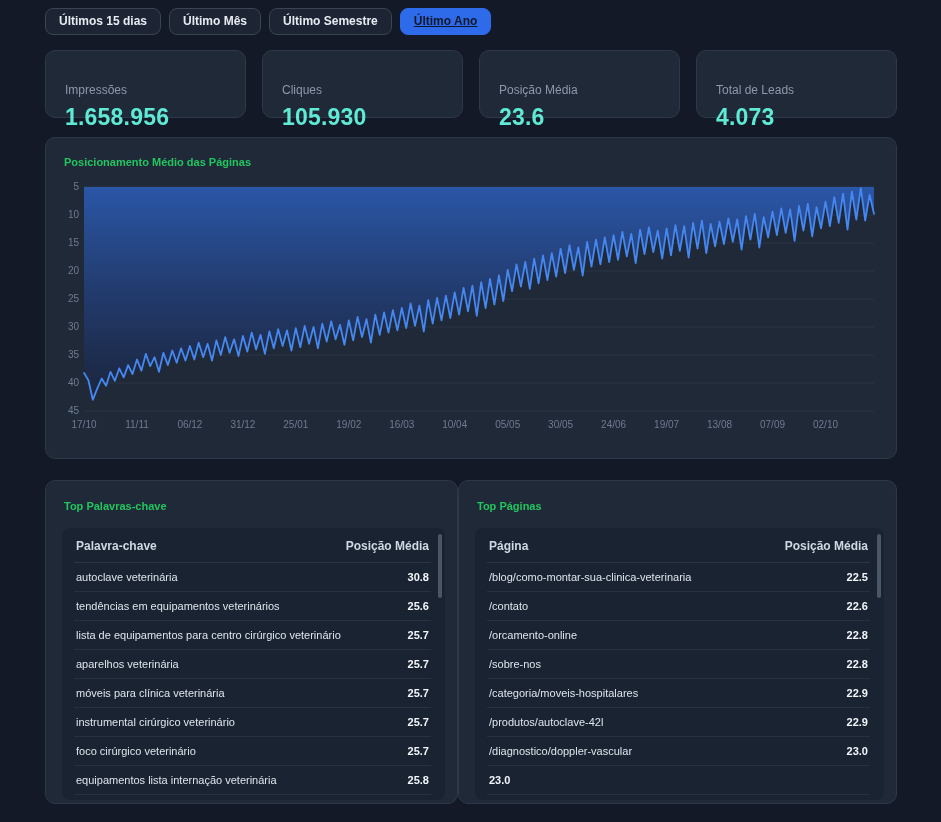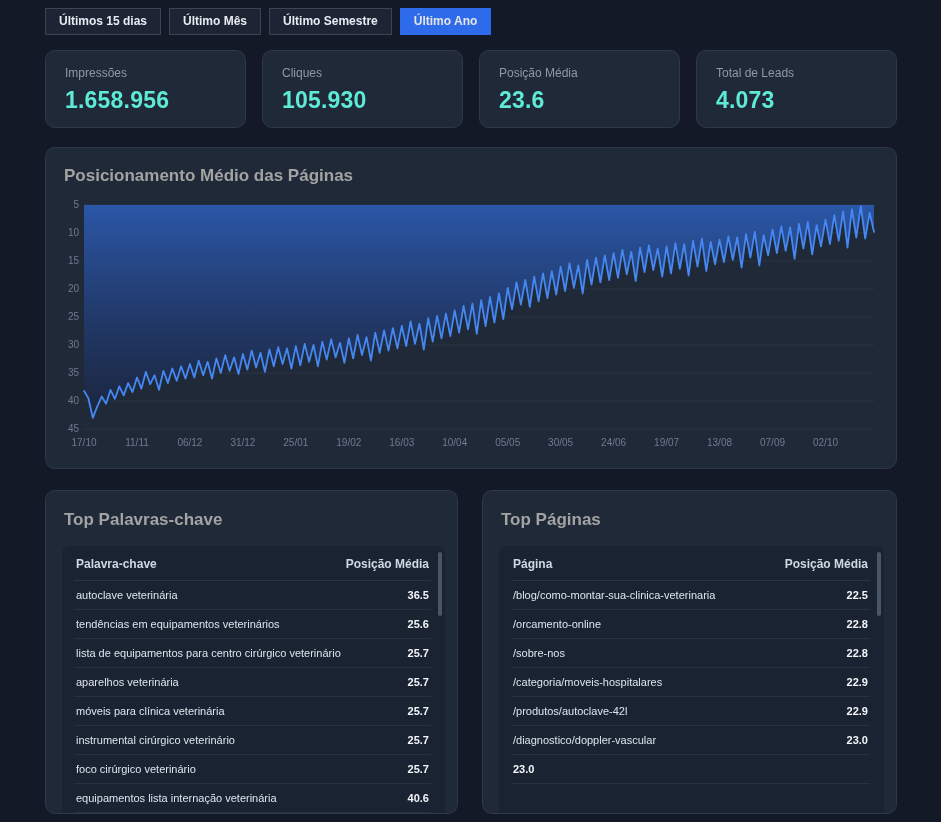--- a/index.html
+++ b/index.html
@@ -9,42 +9,42 @@
     font-family:"Liberation Sans", sans-serif;
     color:#e8edf4;
   }
   .page { padding:8px 44px 0 45px; }
 
   
   .filters { display:flex; gap:8px; margin-bottom:15px; }
   .filter-btn {
     background:#1d2534; border:1px solid #3a4453; color:#e8ecf2;
     font-family:"Liberation Sans", sans-serif;
-    font-size:12px; font-weight:700; padding:6px 13px; border-radius:0;
+    font-size:12px; font-weight:700; padding:6px 13px; border-radius:8px;
     cursor:pointer; line-height:13px;
   }
-  .filter-btn.active { background:#2e6bea; border-color:#2e6bea; color:#e5e5e5; }
+  .filter-btn.active { background:#2e6bea; border-color:#2e6bea; color:#0f172a;text-decoration:underline; }
 
   
   .stats { display:grid; grid-template-columns:repeat(4,1fr); gap:16px; margin-bottom:19px; }
   .card {
     background:#1f2938; border:1px solid #2d3849; border-radius:10px;
   }
-  .stat-card { padding:15px 19px; height:78px; }
+  .stat-card { padding:32px 19px; height:68px; }
   .stat-label { color:#8d99ab; font-size:12px; margin-bottom:7px; }
   .stat-value { color:#5eead4; font-size:23px; font-weight:700; letter-spacing:.2px; }
 
   
   .chart-card { height:322px; padding:16px; margin-bottom:21px; }
-  .card-title { color:#a3a3a3; font-size:17px; font-weight:700; }
+  .card-title { color:#22c55e; font-size:11px; font-weight:700; }
   .chart-card .card-title { margin:2px 0 14px 2px; }
   #chart-area { width:820px; height:252px; }
 
   
-  .tables-row { display:grid; grid-template-columns:413px 1fr; gap:24px; }
+  .tables-row { display:grid; grid-template-columns:413px 1fr; }
   .table-card { height:324px; padding:15px 12px 10px 16px; overflow:hidden; }
   .table-card .card-title { margin:4px 0 16px 2px; }
   .table-wrap {
     background:#1a2332; border-radius:8px; position:relative;
     height:272px; overflow:hidden; padding:0 14px 0 12px;
   }
   .trow { display:flex; justify-content:space-between; }
   .thead {
     padding:11px 2px 9px 2px; border-bottom:1px solid #2b3547;
     color:#cfd8e3; font-size:12px; font-weight:700;
@@ -142,21 +142,21 @@
     <div class="card table-card">
       <div class="card-title">Top Palavras-chave</div>
       <div class="table-wrap">
         <div class="trow thead">
           <span>Palavra-chave</span>
           <span>Posição Média</span>
         </div>
         <div class="tbody" id="keywords-body">
             <div class="trow">
               <span>autoclave veterinária</span>
-              <span class="cell-val">36.5</span>
+              <span class="cell-val">30.8</span>
             </div>
             <div class="trow">
               <span>tendências em equipamentos veterinários</span>
               <span class="cell-val">25.6</span>
             </div>
             <div class="trow">
               <span>lista de equipamentos para centro cirúrgico veterinário</span>
               <span class="cell-val">25.7</span>
             </div>
             <div class="trow">
@@ -170,40 +170,44 @@
             <div class="trow">
               <span>instrumental cirúrgico veterinário</span>
               <span class="cell-val">25.7</span>
             </div>
             <div class="trow">
               <span>foco cirúrgico veterinário</span>
               <span class="cell-val">25.7</span>
             </div>
             <div class="trow">
               <span>equipamentos lista internação veterinária</span>
-              <span class="cell-val">40.6</span>
+              <span class="cell-val">25.8</span>
             </div>
           </div>
         <div class="scroll-thumb"></div>
       </div>
     </div>
 
     <div class="card table-card">
       <div class="card-title">Top Páginas</div>
       <div class="table-wrap">
         <div class="trow thead">
           <span>Página</span>
           <span>Posição Média</span>
         </div>
         <div class="tbody" id="pages-body">
             <div class="trow">
               <span>/blog/como-montar-sua-clinica-veterinaria</span>
               <span class="cell-val">22.5</span>
             </div>
             <div class="trow">
+              <span>/contato</span>
+              <span class="cell-val">22.6</span>
+            </div>
+            <div class="trow">
               <span>/orcamento-online</span>
               <span class="cell-val">22.8</span>
             </div>
             <div class="trow">
               <span>/sobre-nos</span>
               <span class="cell-val">22.8</span>
             </div>
             <div class="trow">
               <span>/categoria/moveis-hospitalares</span>
               <span class="cell-val">22.9</span>

